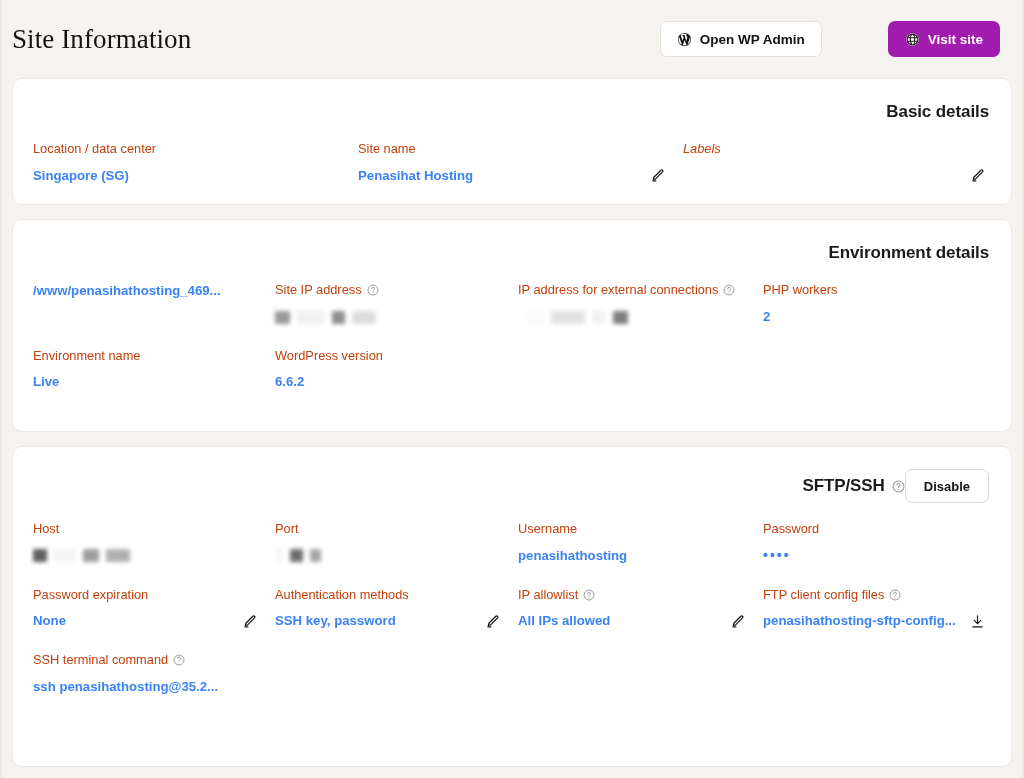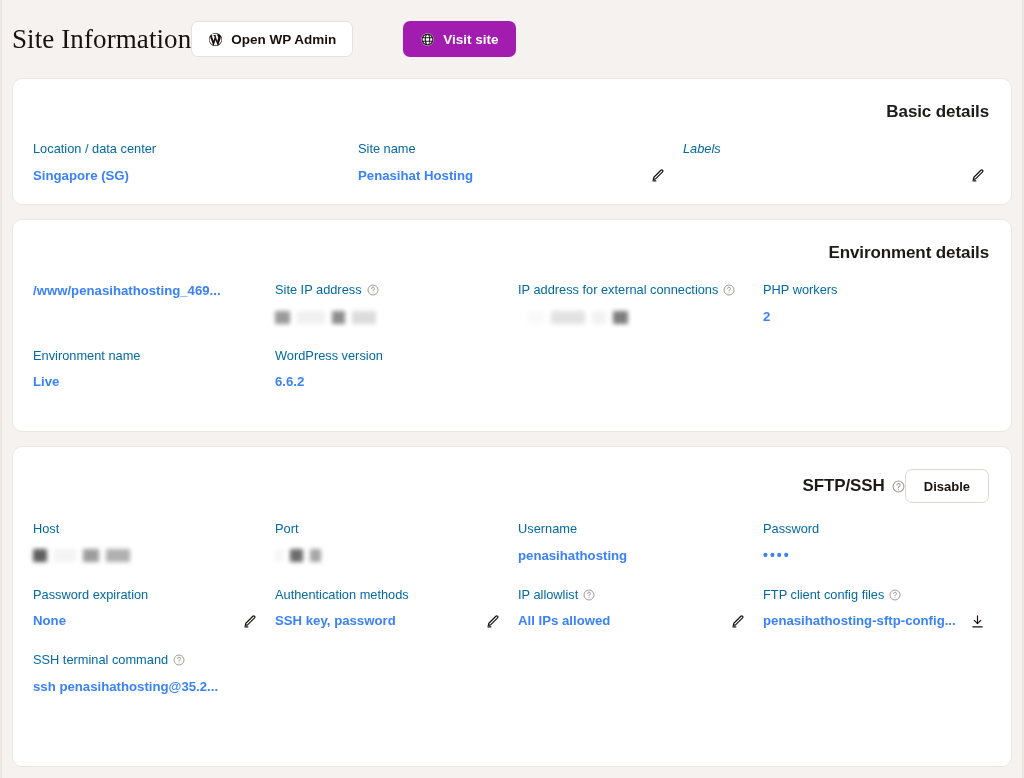--- a/index.html
+++ b/index.html
@@ -26,35 +26,36 @@
     border-right: 2px solid #ece6e1;
     background: #f6f2ef;
     padding: 0 10px;
   }
 
   
   .page-header {
     height: 78px;
     display: flex;
     align-items: center;
+    justify-content: space-between;
     padding: 0 12px 0 0;
   }
 
   .page-title {
     font-family: "Liberation Serif", serif;
     font-size: 27px;
     font-weight: 400;
     letter-spacing: 0.1px;
     color: #17120f;
   }
 
   .header-actions {
     display: flex;
     align-items: center;
-    gap: 2px;
+    gap: 18px;
   }
 
   .btn {
     display: inline-flex;
     align-items: center;
     gap: 8px;
     height: 36px;
     padding: 0 16px;
     border-radius: 7px;
     font-size: 13.5px;
@@ -123,21 +124,21 @@
     display: grid;
     grid-template-columns: 242px 243px 245px 1fr;
     row-gap: 22px;
     column-gap: 0;
   }
 
   .field { padding-right: 16px; position: relative; }
 
   .field-label {
     font-size: 12.8px;
-    color: #0369a1;
+    color: #c2410c;
     font-weight: 400;
     display: flex;
     align-items: center;
     gap: 5px;
     margin-bottom: 11px;
     line-height: 1.2;
   }
 
   .field-value {
     font-size: 13.2px;

